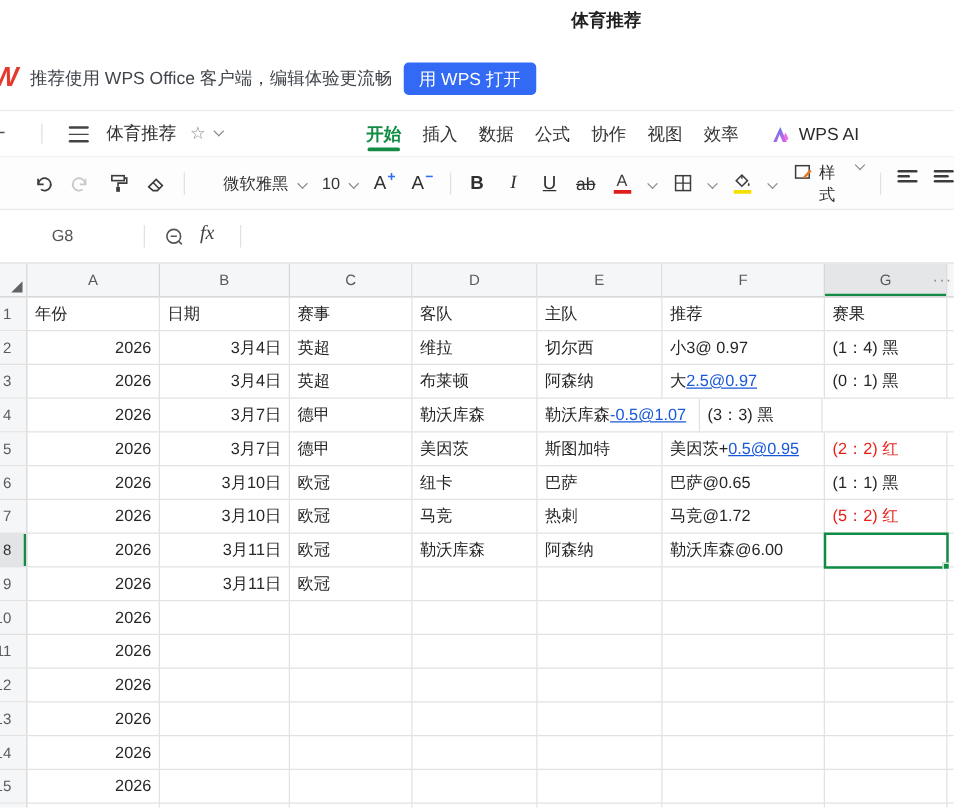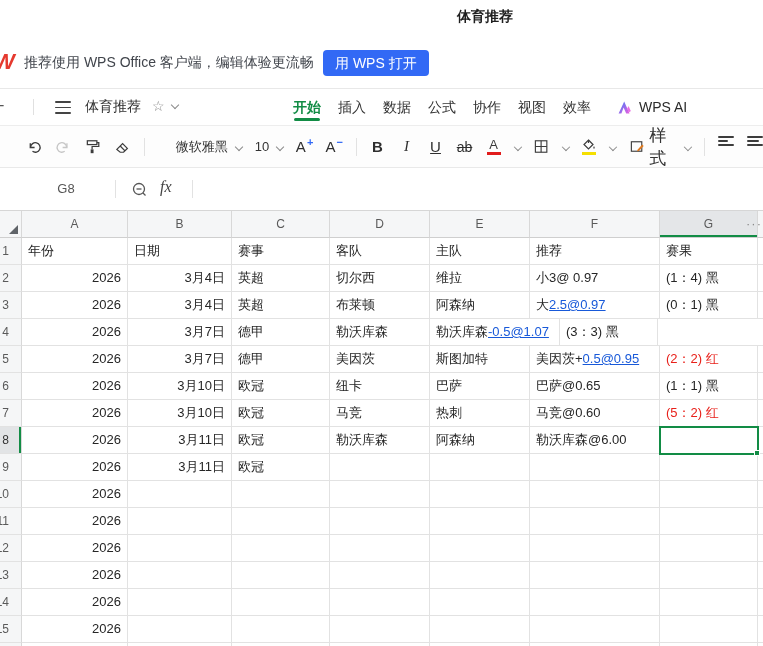--- a/index.html
+++ b/index.html
@@ -37,25 +37,25 @@
   .fontbox { display:flex; align-items:center; gap:8px; font-size:13px; color:#333; cursor:pointer; min-width:84px;justify-content:flex-end; }
   .sizebox { display:flex; align-items:center; gap:8px; font-size:13px; color:#333; cursor:pointer; }
   .glyph { font-size:15px; color:#2f2f2f; }
   .b { font-weight:700; } .i { font-style:italic; font-family:"Liberation Serif",serif; }
   .u { text-decoration:underline; } .ab { text-decoration:line-through; font-size:14px; }
   .asign { color:#3269f5; font-size:11px; font-weight:700; margin-left:1px; position:relative; }
   .sup { top:-5px; } .sub2 { top:-5px; }
   .fontcolor, .fillcolor { display:flex; flex-direction:column; align-items:center; line-height:1; }
   .fontcolor .bar { width:14px; height:3px; background:#e11c1c; margin-top:1px; }
   .fillcolor .bar { width:14px; height:3px; background:#f5df00; margin-top:1px; }
-  .styles-item { display:flex; align-items:center; gap:4px; font-size:17px; color:#333; cursor:pointer; }
+  .styles-item { display:flex; gap:4px; font-size:13px; color:#333; cursor:pointer; }
   .alines b { display:block; height:1.6px; background:#3c3c3c; margin:2.6px 0; border-radius:1px; }
   
   .formulabar { position:absolute; left:0; top:168px; width:763px; height:43px; background:#fff; border-bottom:1px solid #d6d6d6; }
-  .cellref { position:absolute; left:16px; top:0; width:100px; height:42px; text-align:center; line-height:42px; font-size:13px; color:#555; }
+  .cellref { position:absolute; left:0; top:0; width:100px; height:42px; text-align:center; line-height:42px; font-size:13px; color:#555; }
   .fdiv1 { position:absolute; left:115px; top:12px; width:1px; height:18px; background:#e2e2e2; }
   .fminus { position:absolute; left:131px; top:13px; }
   .fx { position:absolute; left:160px; top:10px; font-family:"Liberation Serif",serif; font-style:italic; font-size:16px; color:#444; }
   .fdiv2 { position:absolute; left:192px; top:12px; width:1px; height:18px; background:#e2e2e2; }
   
   .grid { position:absolute; left:0; top:211px; width:763px; height:435px; overflow:hidden; background:#fff; }
   .grow { display:flex; height:27px; }
   .corner { width:22px; height:27px; background:#f5f6f7; border-right:1px solid #d8d8d8; border-bottom:1px solid #cfcfcf; position:relative; }
   .tri { position:absolute; right:3px; bottom:3px; width:0; height:0; border-style:solid; border-width:0 0 9px 9px; border-color:transparent transparent #5f6368 transparent; }
   .hcell { height:27px; background:#f5f6f7; border-right:1px solid #d8d8d8; border-bottom:1px solid #cfcfcf; text-align:center; line-height:26px; font-size:12px; color:#5a5a5a; cursor:pointer; }
@@ -269,22 +269,22 @@
         <div class="cell" style="width:98px">赛果</div>
         <div class="bfill"></div>
       </div>
       <div class="grow">
         <div class="rh">
           <span>2</span>
         </div>
         <div class="cell ra" style="width:106px">2026</div>
         <div class="cell ra" style="width:104px">3月4日</div>
         <div class="cell" style="width:98px">英超</div>
+        <div class="cell" style="width:100px">维拉</div>
         <div class="cell" style="width:100px">切尔西</div>
-        <div class="cell" style="width:100px">维拉</div>
         <div class="cell" style="width:130px">小3@ 0.97</div>
         <div class="cell" style="width:98px">(1：4) 黑</div>
         <div class="bfill"></div>
       </div>
       <div class="grow">
         <div class="rh">
           <span>3</span>
         </div>
         <div class="cell ra" style="width:106px">2026</div>
         <div class="cell ra" style="width:104px">3月4日</div>
@@ -335,21 +335,21 @@
       </div>
       <div class="grow">
         <div class="rh">
           <span>7</span>
         </div>
         <div class="cell ra" style="width:106px">2026</div>
         <div class="cell ra" style="width:104px">3月10日</div>
         <div class="cell" style="width:98px">欧冠</div>
         <div class="cell" style="width:100px">马竞</div>
         <div class="cell" style="width:100px">热刺</div>
-        <div class="cell" style="width:130px">马竞@0.60</div>
+        <div class="cell" style="width:130px">马竞@1.72</div>
         <div class="cell red" style="width:98px">(5：2) 红</div>
         <div class="bfill"></div>
       </div>
       <div class="grow">
         <div class="rh rsel">
           <span>8</span>
         </div>
         <div class="cell ra" style="width:106px">2026</div>
         <div class="cell ra" style="width:104px">3月11日</div>
         <div class="cell" style="width:98px">欧冠</div>

